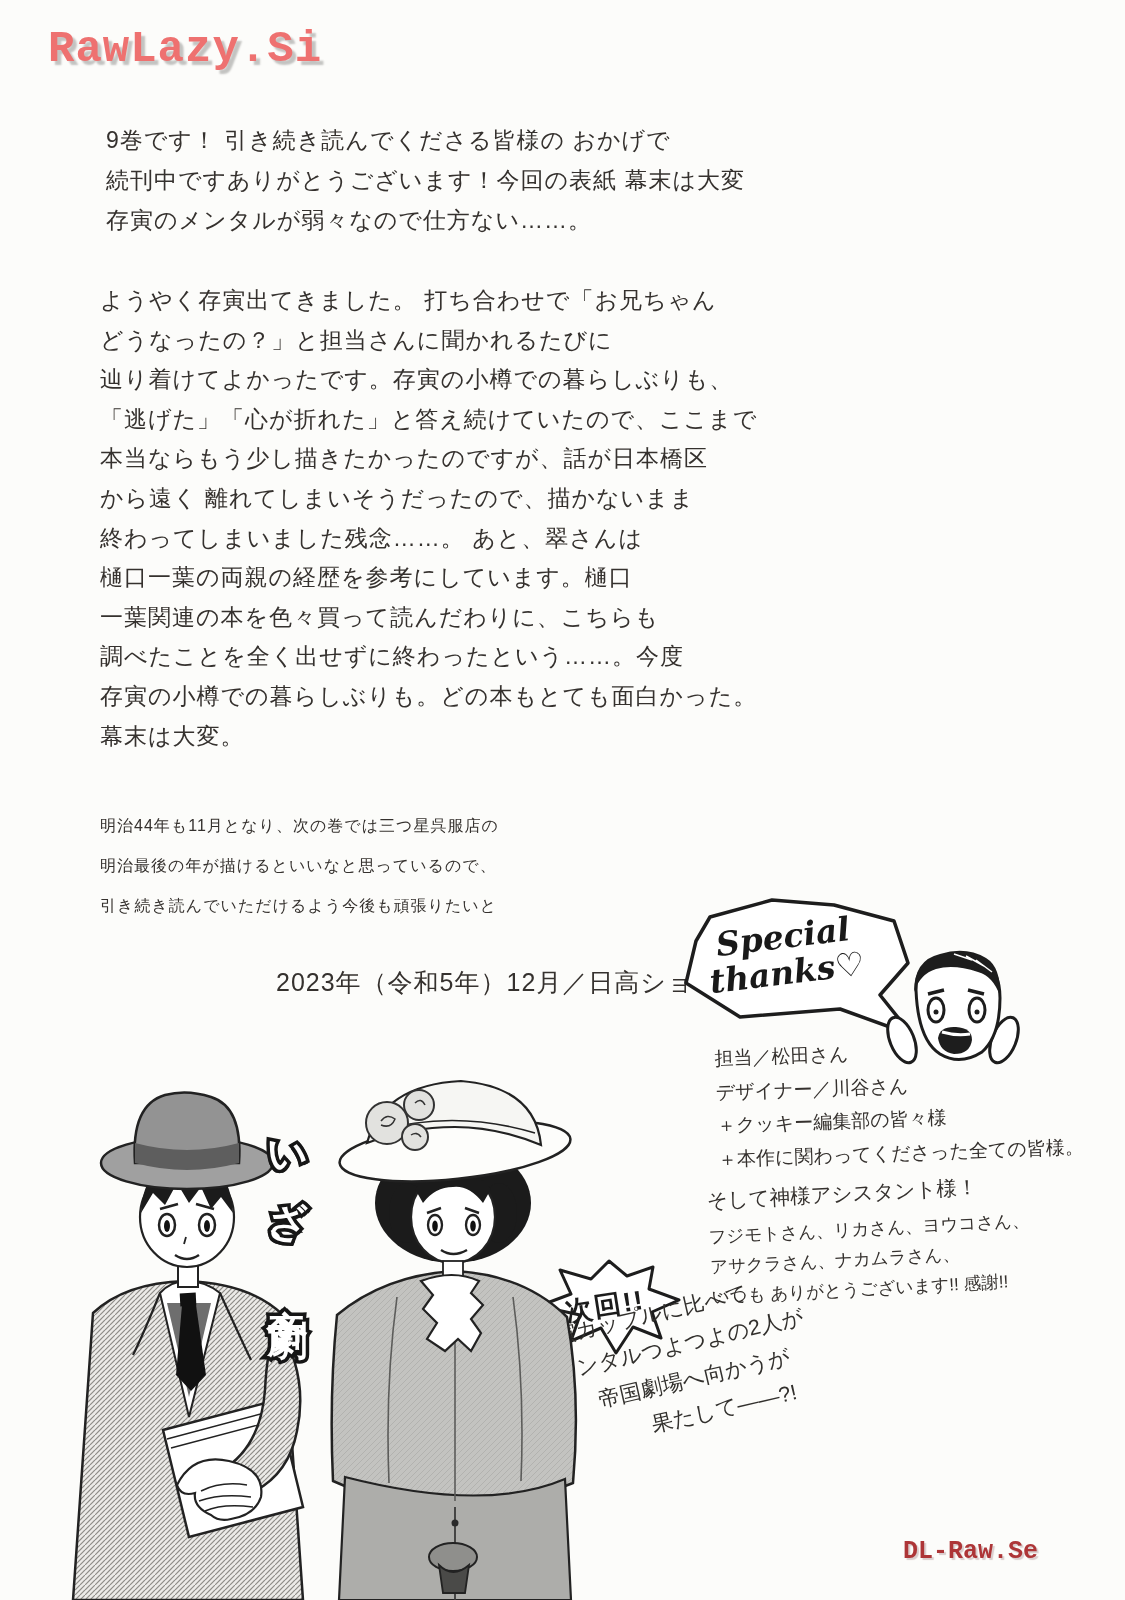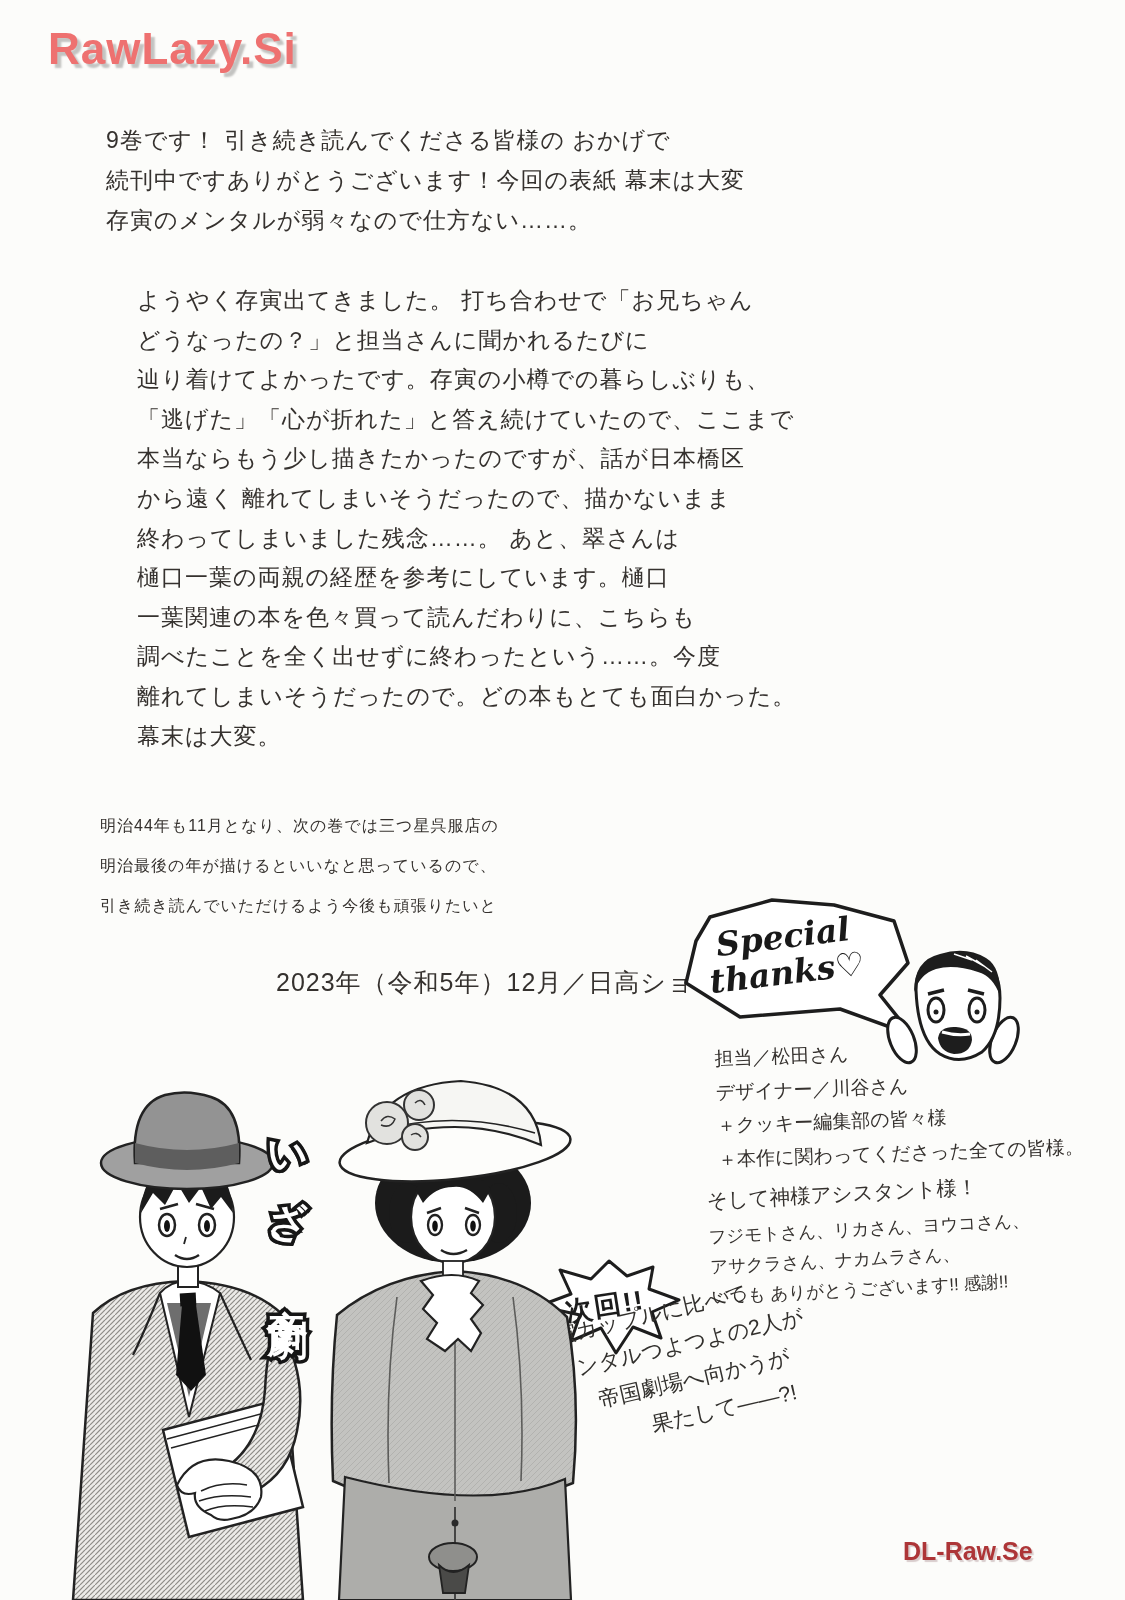--- a/index.html
+++ b/index.html
@@ -2,28 +2,28 @@
 <html><head>
 <meta charset="utf-8">
 <style>
   html,body{margin:0;padding:0;background:#d9d9d6;}
   .page{
     position:relative;width:1125px;height:1600px;margin:0 auto;
     background:#fcfcfa;overflow:hidden;
     font-family:"Liberation Sans","DejaVu Sans",sans-serif;color:#3a3a3a;
   }
   
-  .wm{position:absolute;font-family:Liberation Sans, sans-serif;font-weight:bold;white-space:nowrap;}
+  .wm{position:absolute;font-family:Liberation Mono, monospace;font-weight:bold;white-space:nowrap;}
   .wm-tl{left:48px;top:24px;font-size:44px;color:#ee7170;text-shadow:4px 4px 2px #c3c3c1;letter-spacing:1px;}
   .wm-br{left:903px;top:1537px;font-size:25px;color:#ad3537;text-shadow:2px 2px 1px #d9cdcd;}
   
   .hw{position:absolute;white-space:nowrap;color:#35312e;}
   .hw div{white-space:nowrap;}
   .p1{left:106px;top:120px;font-size:23px;line-height:40px;letter-spacing:1px;}
-  .p2{left:100px;top:281px;font-size:23px;line-height:39.6px;letter-spacing:1px;margin-left:37px;}
+  .p2{left:100px;top:281px;font-size:23px;line-height:39.6px;letter-spacing:1px;}
   .p3{left:100px;top:806px;font-size:16px;line-height:40px;letter-spacing:1px;}
   .sig{left:276px;top:966px;font-size:25px;letter-spacing:1px;}
   
   .st-bubble{position:absolute;left:668px;top:893px;width:250px;height:158px;}
   .st-bubble svg{position:absolute;left:0;top:0;}
   .st-text{
     position:absolute;left:22px;top:26px;width:190px;text-align:center;
     transform:rotate(-7deg);font-family:"DejaVu Serif","Liberation Serif",serif;
     font-style:italic;font-weight:bold;font-size:33px;line-height:36px;color:#191919;
   }
@@ -75,21 +75,21 @@
     <div>ようやく存寅出てきました。 打ち合わせで「お兄ちゃん</div>
     <div>どうなったの？」と担当さんに聞かれるたびに</div>
     <div>辿り着けてよかったです。存寅の小樽での暮らしぶりも、</div>
     <div>「逃げた」「心が折れた」と答え続けていたので、ここまで</div>
     <div>本当ならもう少し描きたかったのですが、話が日本橋区</div>
     <div>から遠く 離れてしまいそうだったので、描かないまま</div>
     <div>終わってしまいました残念……。 あと、翠さんは</div>
     <div>樋口一葉の両親の経歴を参考にしています。樋口</div>
     <div>一葉関連の本を色々買って読んだわりに、こちらも</div>
     <div>調べたことを全く出せずに終わったという……。今度</div>
-    <div>離れてしまいそうだったので。どの本もとても面白かった。</div>
+    <div>存寅の小樽での暮らしぶりも。どの本もとても面白かった。</div>
     <div>幕末は大変。</div>
   </section>
 
   <section class="hw p3">
     <div>明治44年も11月となり、次の巻では三つ星呉服店の</div>
     <div>明治最後の年が描けるといいなと思っているので、</div>
     <div>引き続き読んでいただけるよう今後も頑張りたいと</div>
   </section>
 
   <div class="hw sig">2023年（令和5年）12月／日高ショーコ</div>

